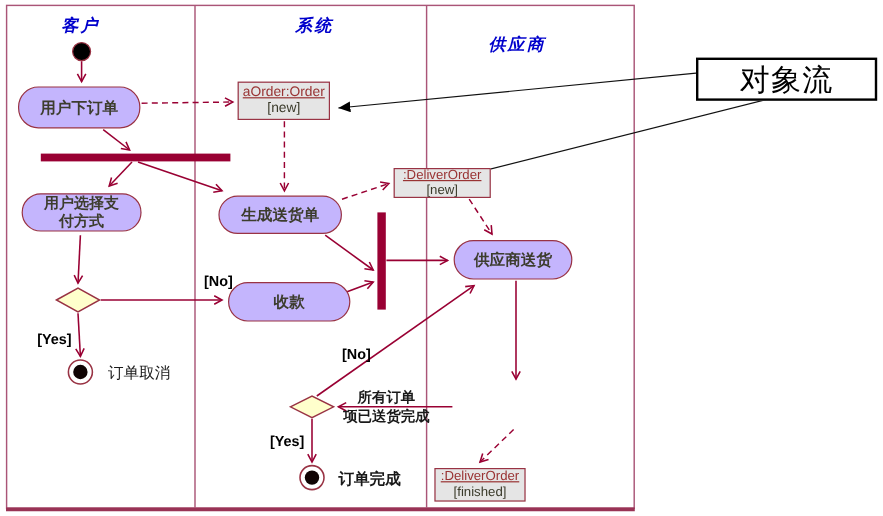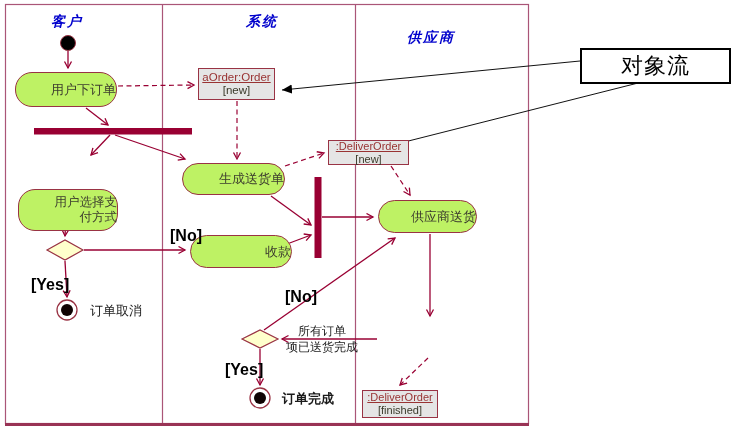--- a/index.html
+++ b/index.html
@@ -1,36 +1,36 @@
 <!DOCTYPE html>
 <html><head>
 <meta charset="utf-8">
 <style>
   html,body{margin:0;padding:0;background:#ffffff;}
   .stage{position:relative;width:736px;height:430px;background:#ffffff;overflow:hidden;
          font-family:"Liberation Sans","DejaVu Sans",sans-serif;border-radius:10px;}
   .overlay{position:absolute;left:0;top:0;}
   .lane-title{position:absolute;font-size:14px;font-weight:bold;font-style:italic;
               color:#0000cc;text-align:center;letter-spacing:2px;}
-  .act{position:absolute;background:#bef264;border:1.4px solid #993344;border-radius:17px;
-       display:flex;flex-direction:column;align-items:flex-end;justify-content:center;
-       font-size:13px;color:#3d3d2e;text-align:center;line-height:1.18;box-sizing:border-box;}
+  .act{position:absolute;background:#c4b5fd;border:1.4px solid #993344;border-radius:17px;
+       display:flex;flex-direction:column;align-items:center;justify-content:center;
+       font-size:13px;color:#3d3d2e;text-align:center;line-height:1.18;box-sizing:border-box;font-weight:bold;}
   .act span{display:block;}
   .obj{position:absolute;background:#e5e5e5;border:1.2px solid #993344;box-sizing:border-box;
        display:flex;flex-direction:column;align-items:center;justify-content:center;
        text-align:center;}
   .obj-name{color:#993333;text-decoration:underline;font-size:11.5px;line-height:1.15;}
   .obj-state{color:#3a3a2a;font-size:11.5px;line-height:1.15;}
-  .guard{position:absolute;font-size:16px;font-weight:bold;color:#000000;white-space:nowrap;}
+  .guard{position:absolute;font-size:12px;font-weight:bold;color:#000000;white-space:nowrap;}
   .note{position:absolute;font-size:12px;color:#1a1a1a;line-height:1.3;white-space:nowrap;}
   .note span{display:block;}
   .note.centered{text-align:center;}
   .ann{position:absolute;background:#ffffff;border:2px solid #000000;
        display:flex;align-items:center;justify-content:center;
-       font-size:22px;color:#000000;letter-spacing:1px;}
+       font-size:25px;color:#000000;letter-spacing:1px;}
 </style>
 </head>
 <body>
 
 <div class="stage">
 
   <svg class="overlay" width="736" height="430" viewBox="0 0 736 430">
     <defs>
       <marker id="vo" markerWidth="10" markerHeight="10" refX="7.5" refY="4.5" orient="auto" markerUnits="userSpaceOnUse">
         <path d="M1,1 L7.5,4.5 L1,8" fill="none" stroke="#990033" stroke-width="1.3"></path>
@@ -98,21 +98,21 @@
     </g>
   </svg>
 
   <div class="lane-title" style="left:37px;top:13px;width:60px;">客户</div>
   <div class="lane-title" style="left:218px;top:13px;width:60px;text-align:right;">系统</div>
   <div class="lane-title" style="left:397px;top:29px;width:68px;">供应商</div>
 
   <div class="act" style="left:15px;top:72px;width:102px;height:35px;">
     <span>用户下订单</span>
   </div>
-  <div class="act" style="left:18px;top:161px;width:100px;height:42px;font-size:12.5px;margin-top:28px;">
+  <div class="act" style="left:18px;top:161px;width:100px;height:32px;font-size:12.5px;">
     <span>用户选择支</span>
     <span>付方式</span>
   </div>
   <div class="act" style="left:182px;top:163px;width:103px;height:32px;">
     <span>生成送货单</span>
   </div>
   <div class="act" style="left:190px;top:235px;width:102px;height:33px;">
     <span>收款</span>
   </div>
   <div class="act" style="left:378px;top:200px;width:99px;height:33px;">
@@ -130,21 +130,21 @@
   <div class="obj" style="left:362px;top:390px;width:76px;height:28px;">
     <div class="obj-name" style="font-size:11px;">:DeliverOrder</div>
     <div class="obj-state" style="font-size:11px;">[finished]</div>
   </div>
 
   <div class="guard" style="left:170px;top:227px;">[No]</div>
   <div class="guard" style="left:31px;top:276px;">[Yes]</div>
   <div class="guard" style="left:285px;top:288px;">[No]</div>
   <div class="guard" style="left:225px;top:361px;">[Yes]</div>
 
-  <div class="note centered" style="left:284px;top:324px;width:76px;">
+  <div class="note centered" style="left:284px;top:324px;width:76px;font-weight:bold;">
     <span>所有订单</span>
     <span>项已送货完成</span>
   </div>
   <div class="note" style="left:90px;top:303px;font-size:13px;">订单取消</div>
   <div class="note" style="left:282px;top:391px;font-size:13px;font-weight:bold;">订单完成</div>
 
   <div class="ann" style="left:580px;top:48px;width:147px;height:32px;">
     <span>对象流</span>
   </div>
 

